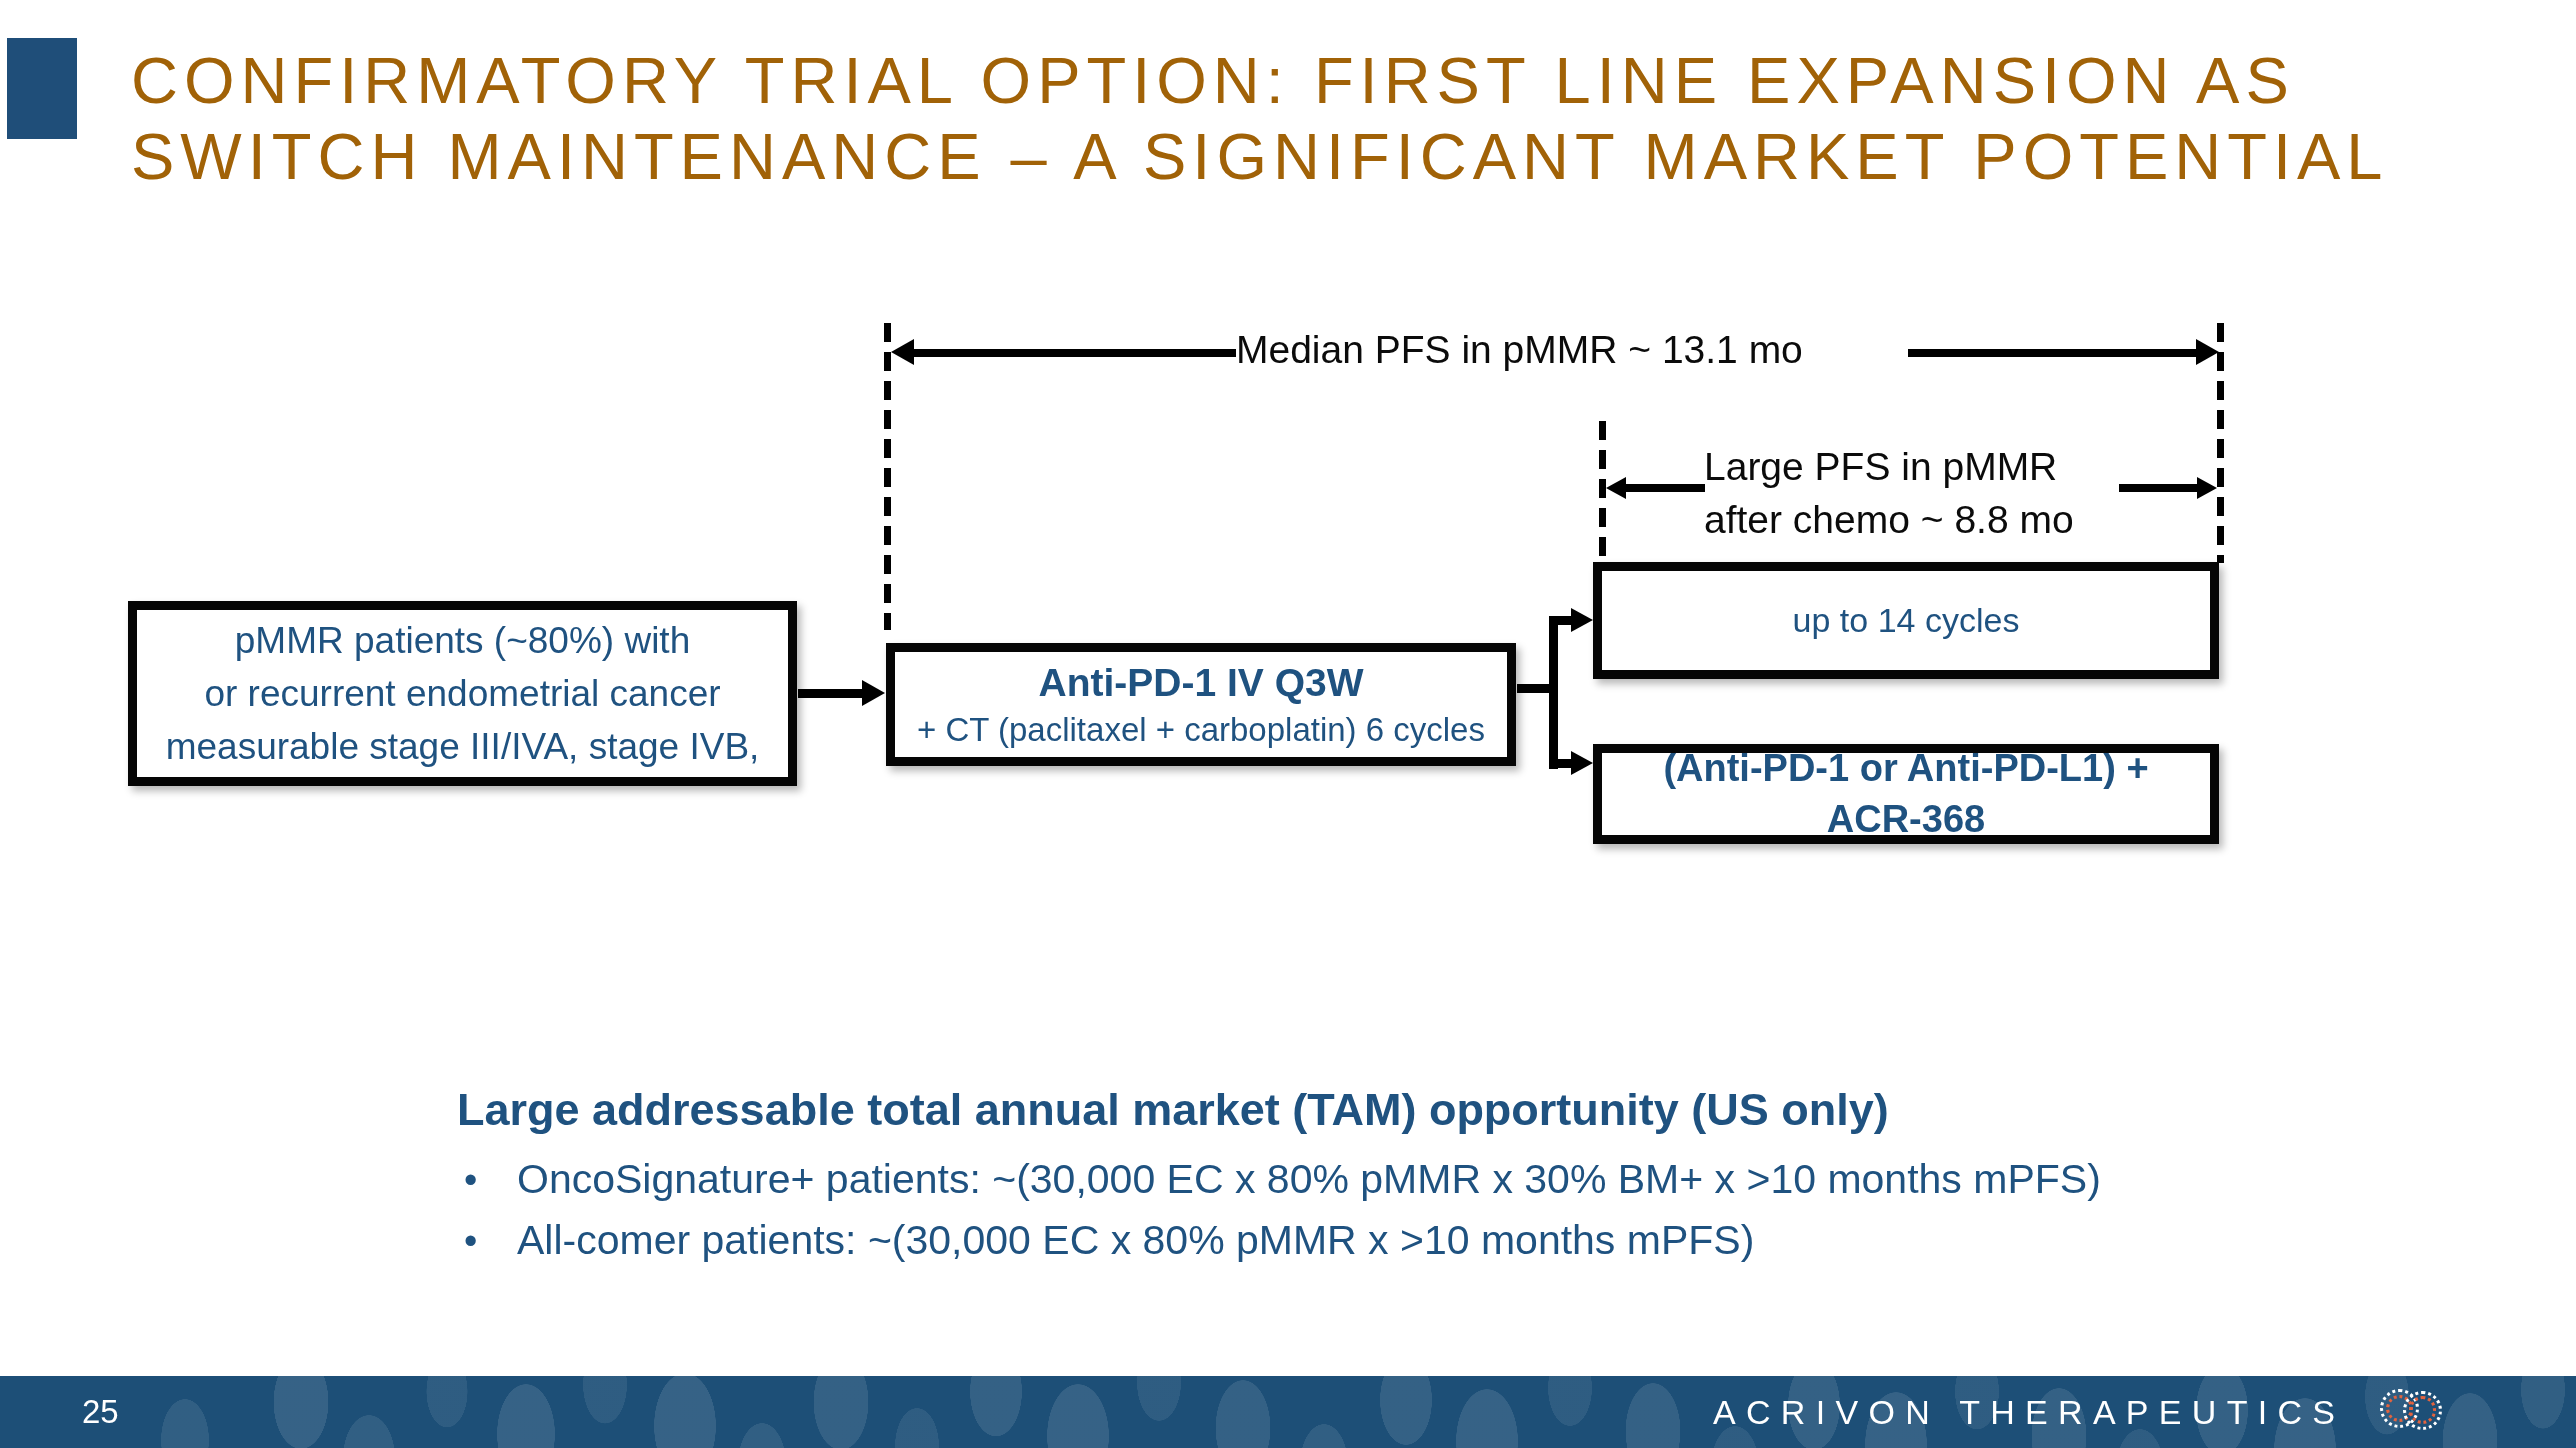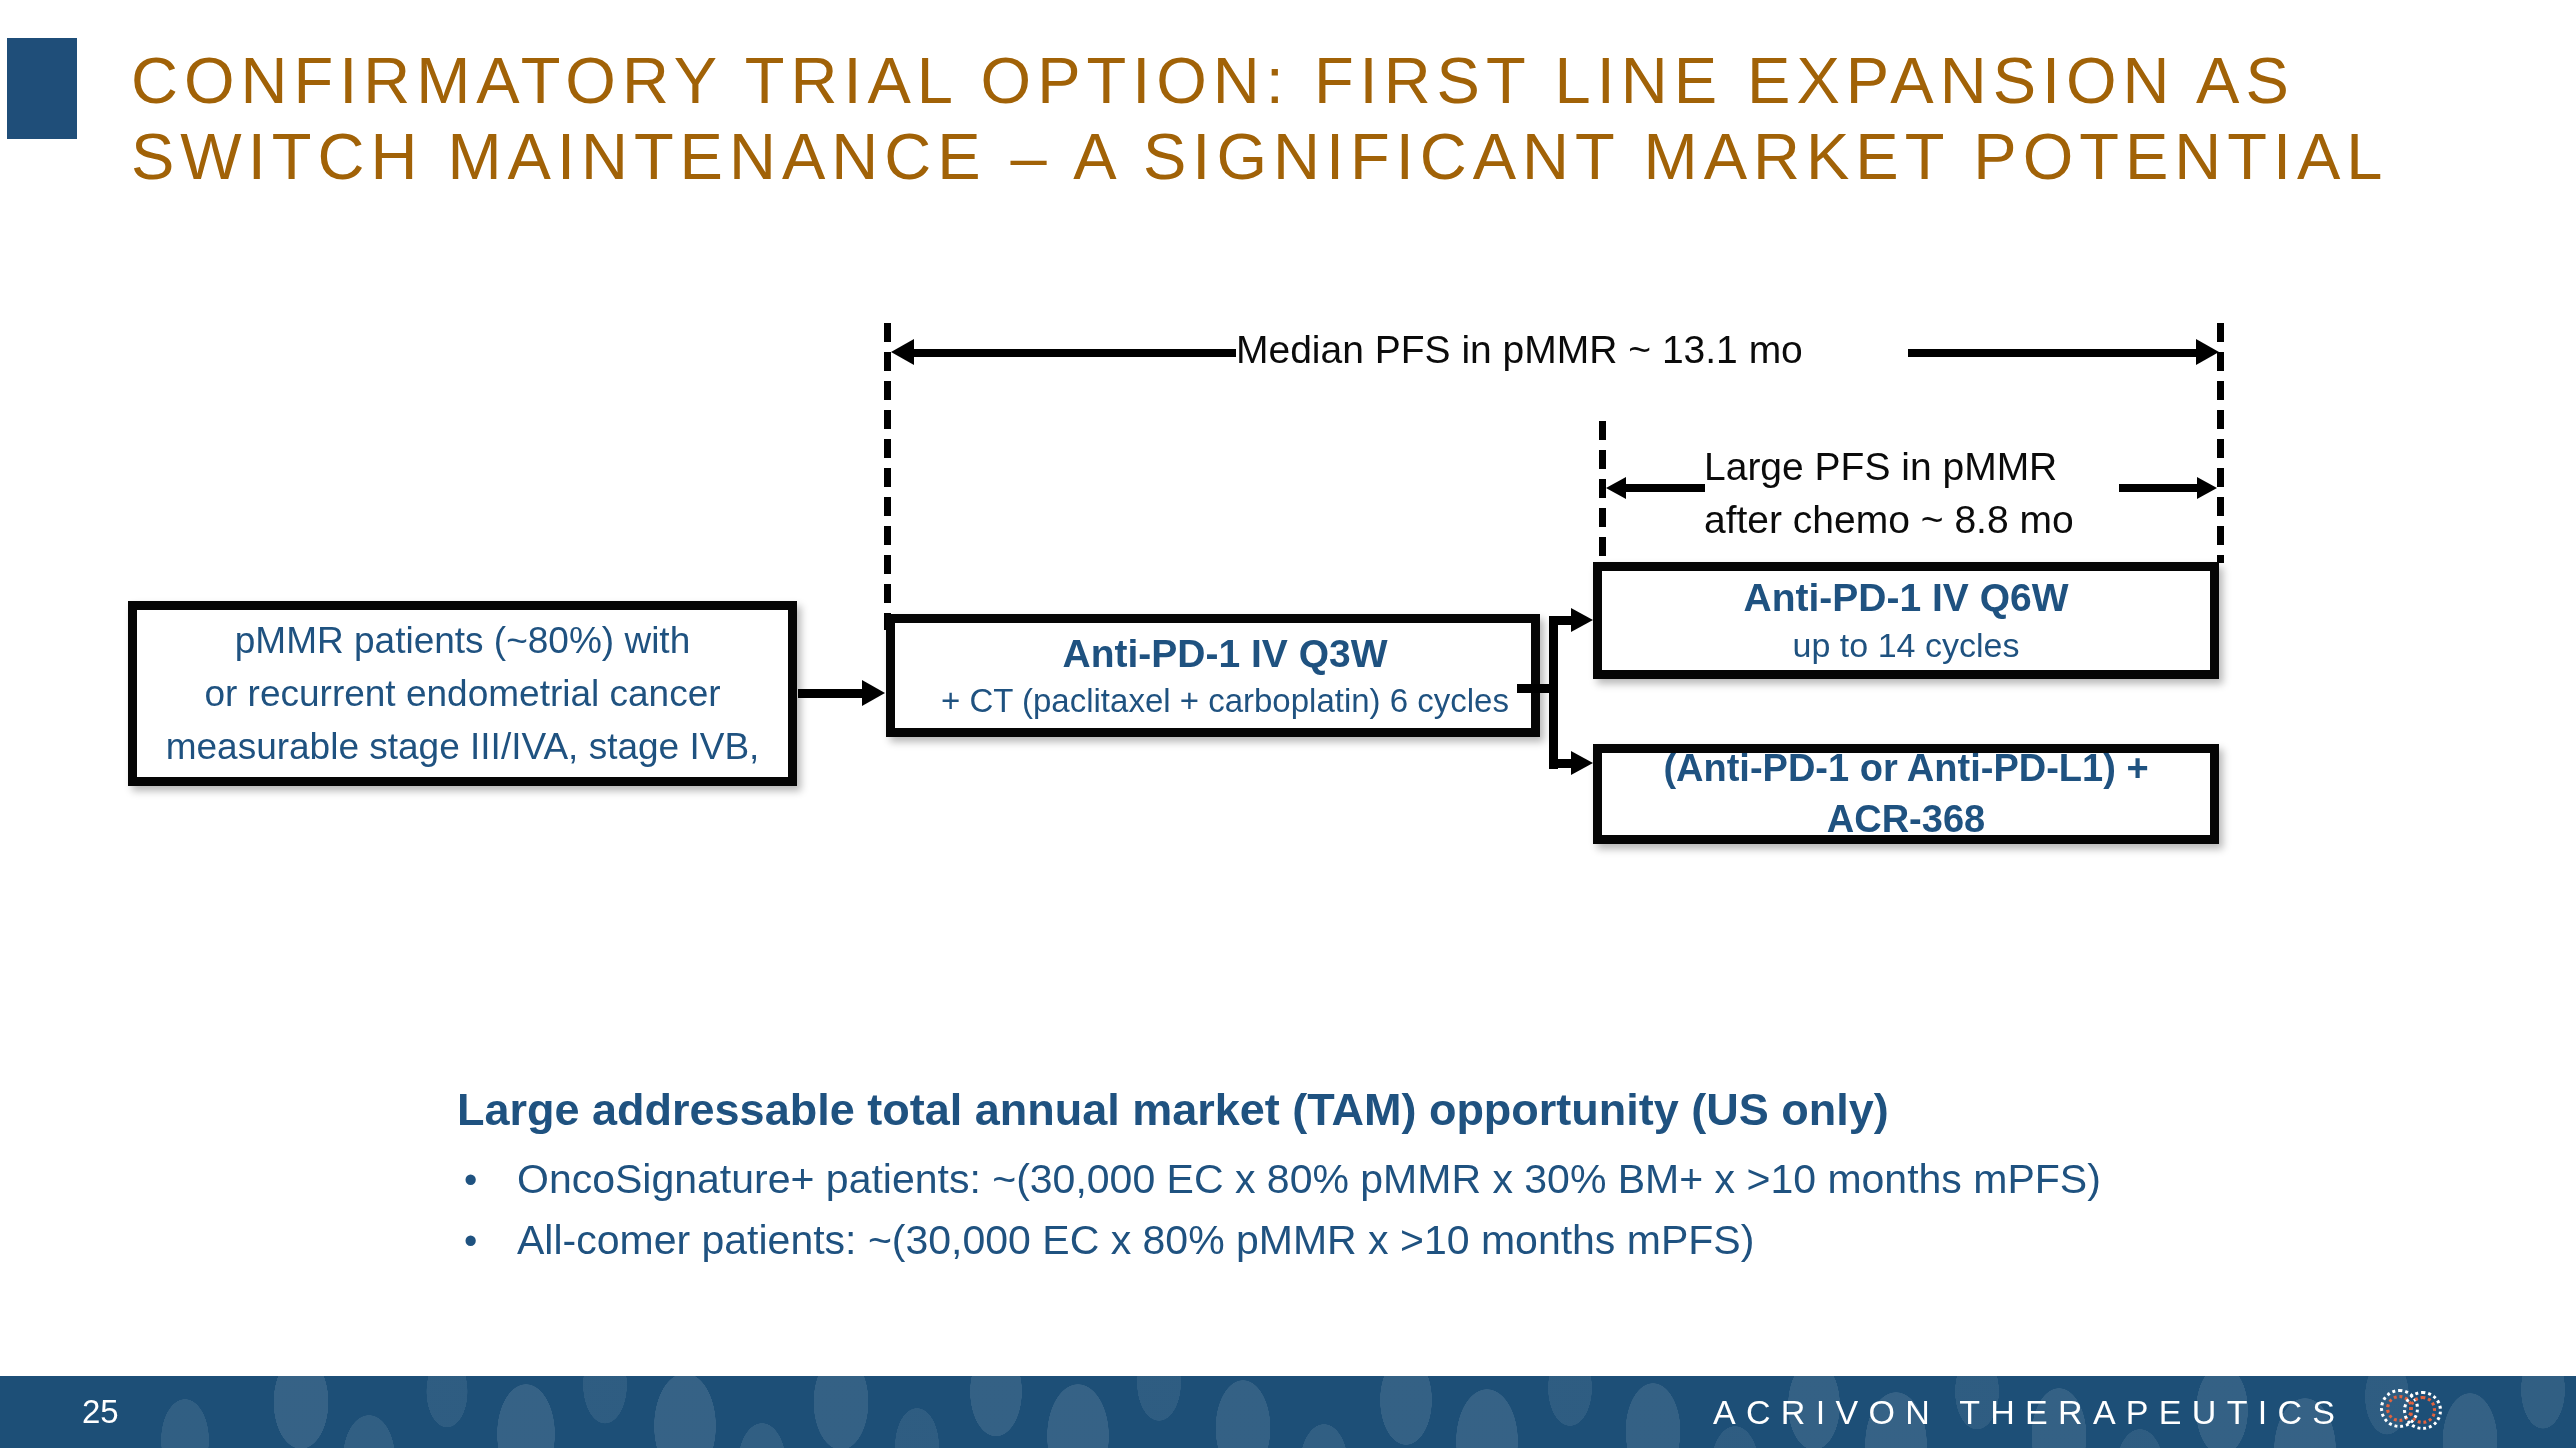--- a/index.html
+++ b/index.html
@@ -25,21 +25,21 @@
   .head.right{border-top:13px solid transparent;border-bottom:13px solid transparent;border-left:23px solid #000;}
 
   .label-black{position:absolute;color:#0b0b0b;font-size:39px;text-align:left;}
 
   
   .fbox{position:absolute;border:9.4px solid #050505;background:#fff;color:#1F5280;text-align:center;
         display:flex;flex-direction:column;justify-content:center;align-items:center;
         box-shadow:4.3px 5.2px 7.7px rgba(0,0,0,0.28);}
   .fbox .b{font-weight:700;}
   #box-patients{left:128px;top:601px;width:651px;height:167px;font-size:37px;line-height:53px;}
-  #box-induction{left:886px;top:614px;width:612px;height:105px;padding-left:24px;}
+  #box-induction{left:886px;top:643px;width:612px;height:105px;}
   #box-induction .b{font-size:39px;line-height:50px;}
   #box-induction .s{font-size:33px;line-height:43px;}
   #box-maint1{left:1593px;top:562px;width:608px;height:99px;}
   #box-maint1 .b{font-size:39px;line-height:50px;}
   #box-maint1 .s{font-size:34px;line-height:45px;}
   #box-maint2{left:1593px;top:744px;width:608px;height:82px;font-size:38px;line-height:45px;font-weight:700;gap:6px;}
 
   
   .conn{position:absolute;background:#000;}
 
@@ -137,21 +137,20 @@
   </div>
 
   <div class="conn" style="left:1517px;top:684px;width:41px;height:9.4px;"></div>
   <div class="conn" style="left:1549px;top:616px;width:9.4px;height:153px;"></div>
   <div class="conn" style="left:1549px;top:616px;width:26px;height:9.4px;"></div>
   <div class="head right" style="left:1571px;top:608px;border-top-width:12px;border-bottom-width:12px;border-left-width:22px;"></div>
   <div class="conn" style="left:1549px;top:759px;width:26px;height:9.4px;"></div>
   <div class="head right" style="left:1571px;top:751px;border-top-width:12px;border-bottom-width:12px;border-left-width:22px;"></div>
 
   <div class="fbox" id="box-maint1">
-    <div class="b">Anti-PD-1 IV Q6W</div>
     <div class="s">up to 14 cycles</div>
   </div>
   <div class="fbox" id="box-maint2">
     <div>(Anti-PD-1 or Anti-PD-L1) +</div>
     <div>ACR-368</div>
   </div>
 
   <div class="tam-heading">Large addressable total annual market (TAM) opportunity (US only)</div>
   <div class="tam-list">
     <div class="tam-item">

